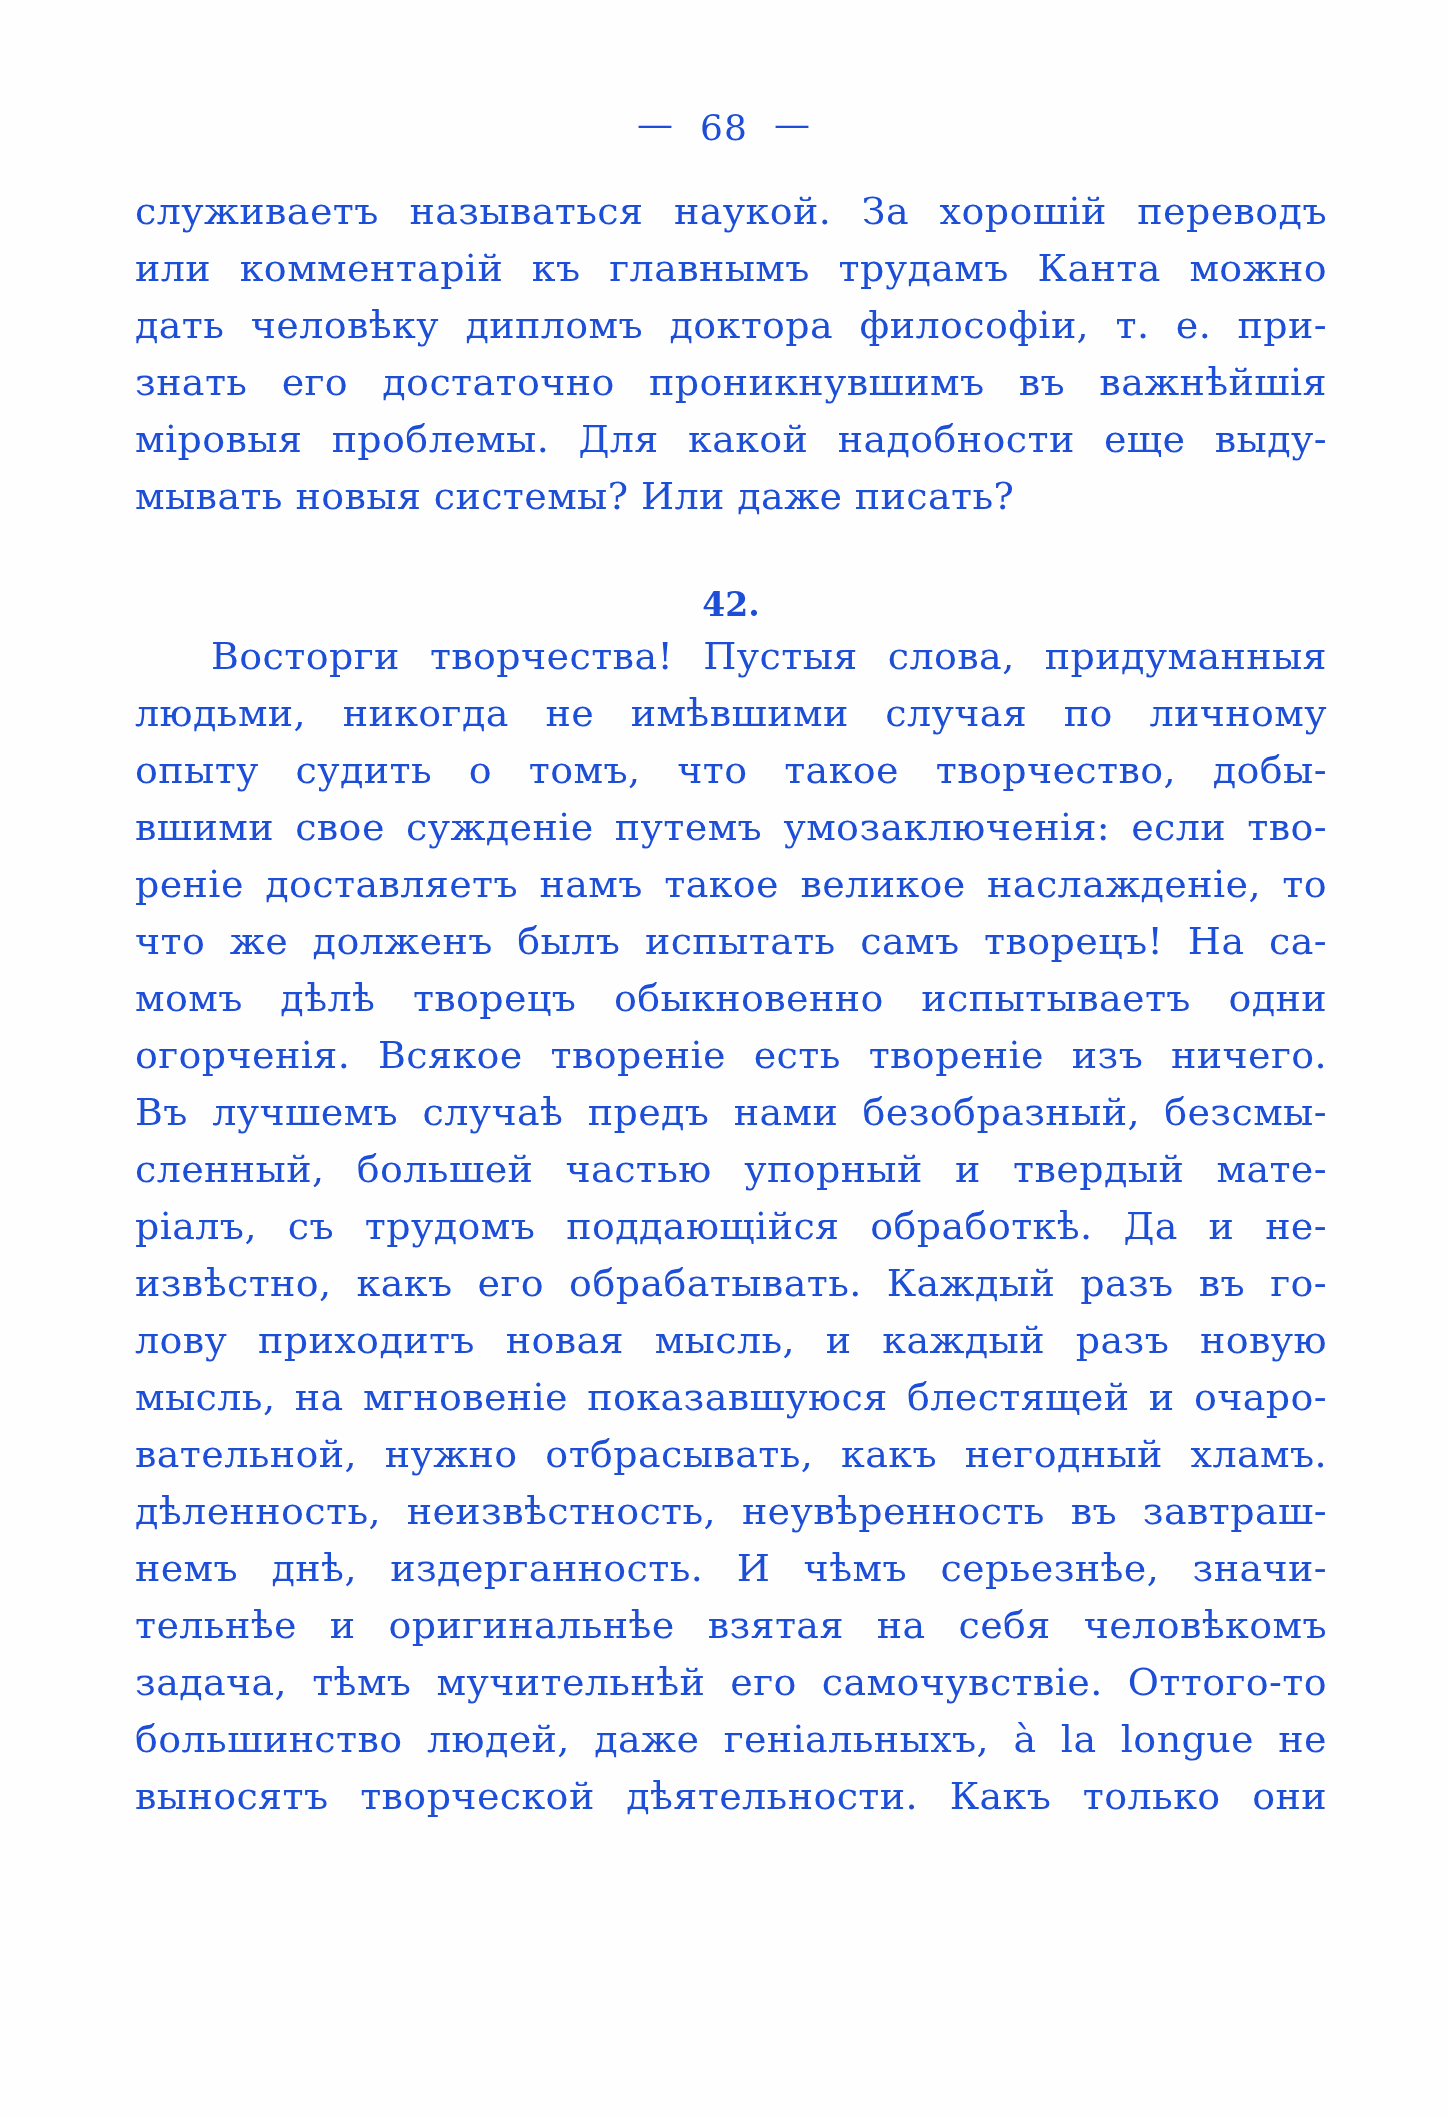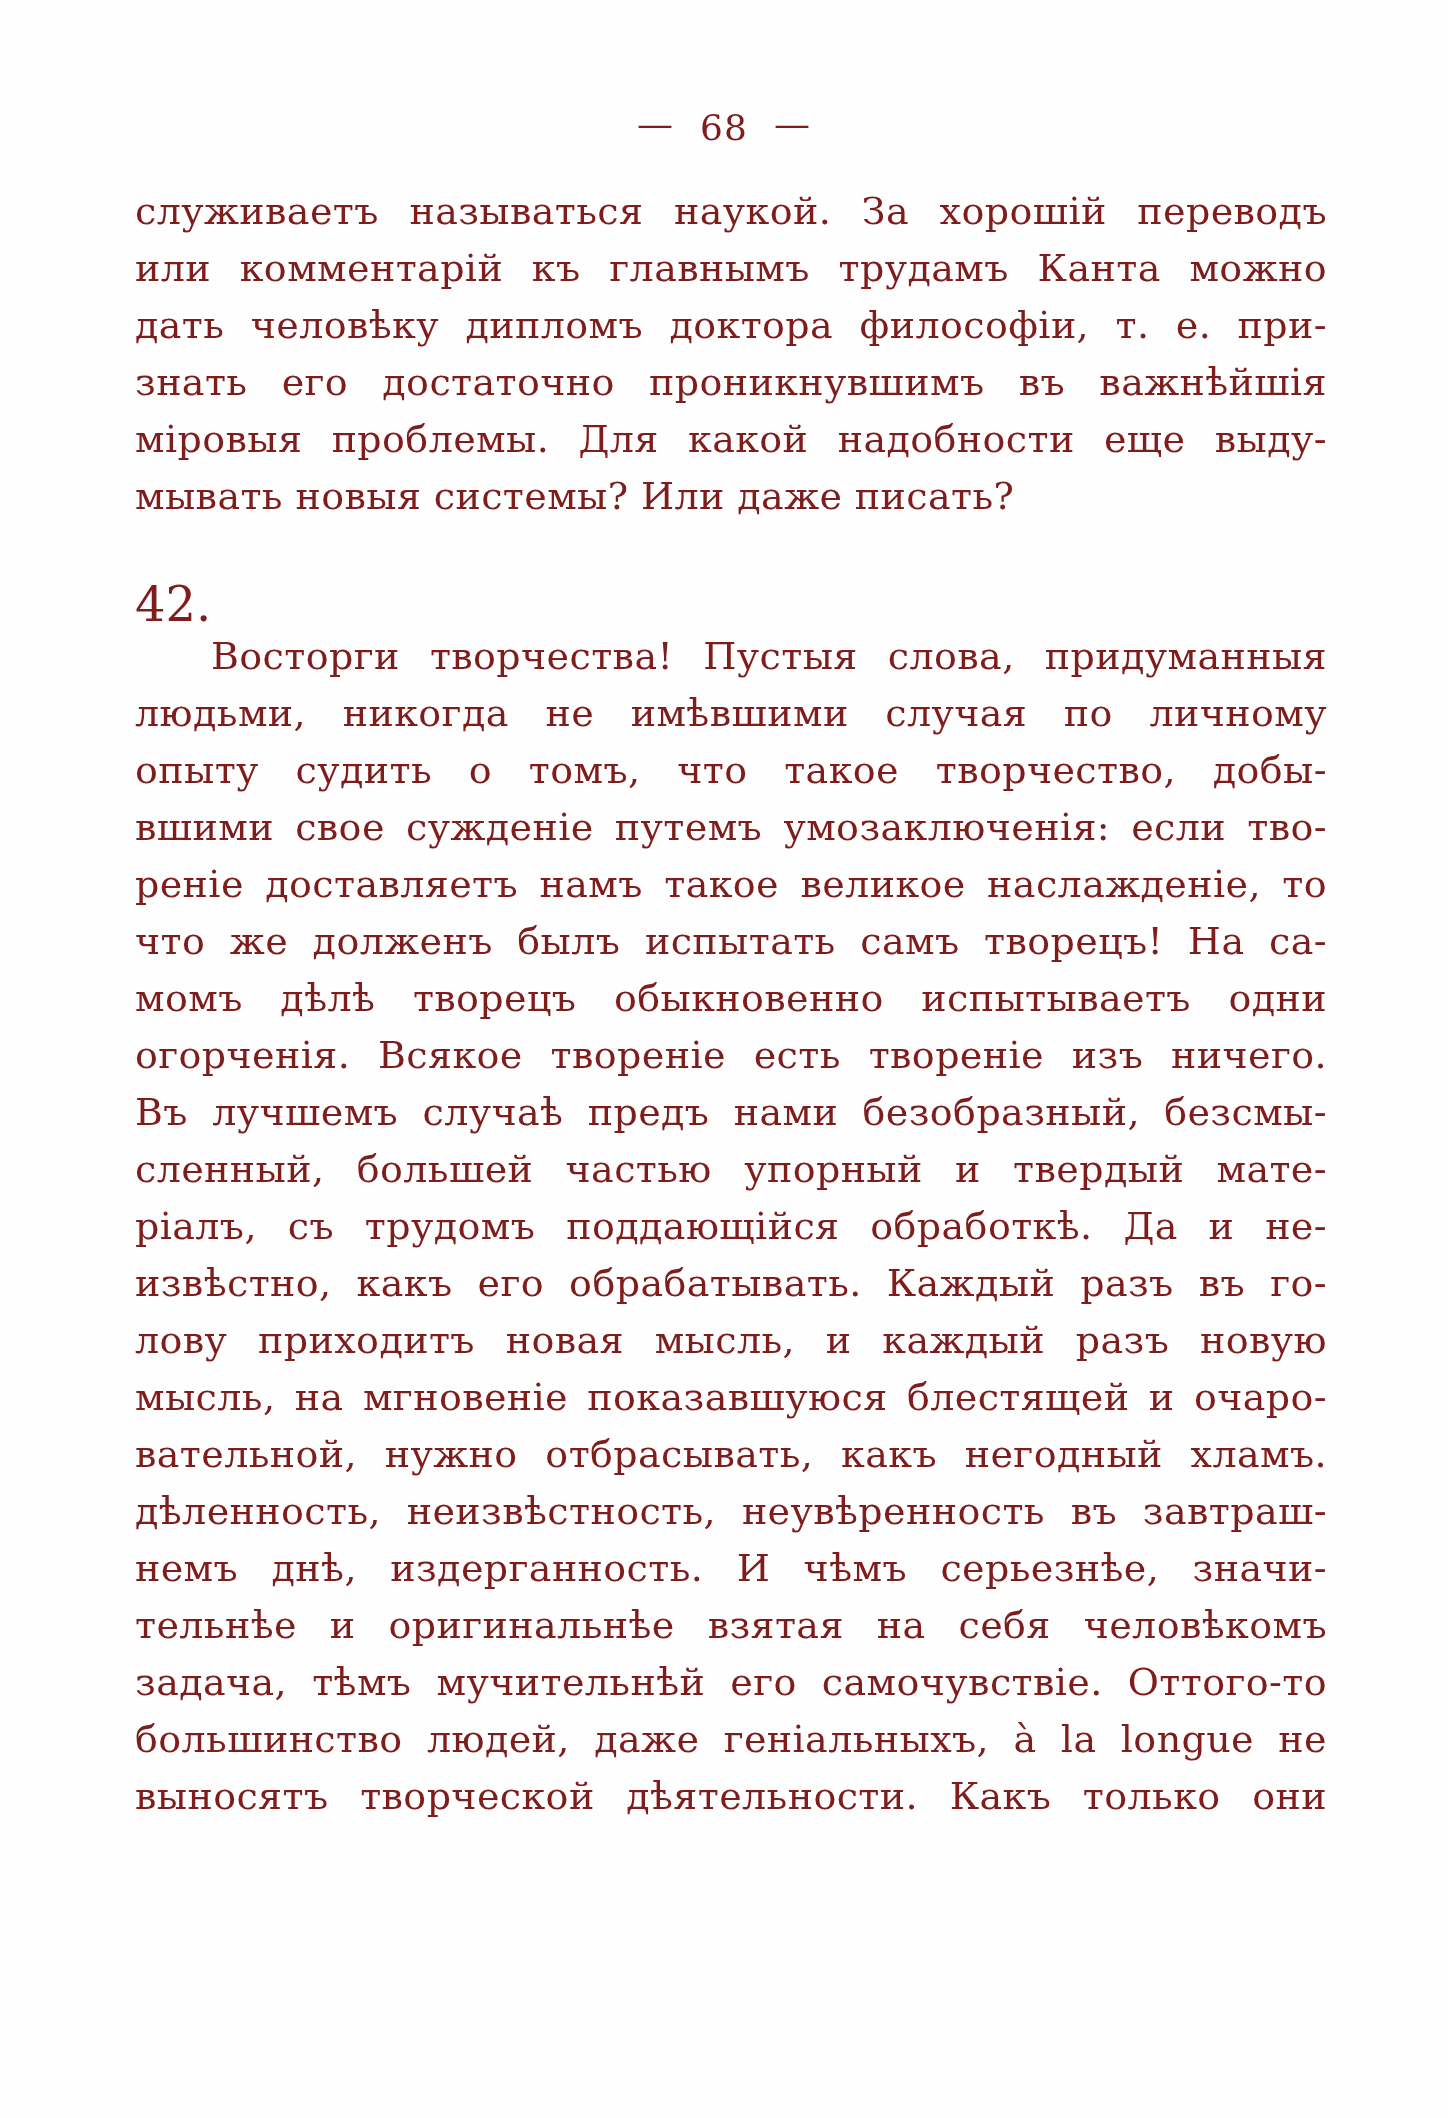--- a/index.html
+++ b/index.html
@@ -6,21 +6,21 @@
     margin: 0;
     padding: 0;
     background: #ffffff;
   }
   .page {
     position: relative;
     width: 1448px;
     height: 2118px;
     background: #fefefe;
     font-family: "DejaVu Serif", "DejaVu Sans", serif;
-    color: #7f1d1d;
+    color: #1d4ed8;
     overflow: hidden;
   }
   .running-head {
     position: absolute;
     top: 108px;
     left: 0;
     width: 1448px;
     text-align: center;
     font-size: 36px;
     line-height: 40px;
@@ -40,23 +40,24 @@
     left: 135px;
     width: 1192px;
   }
   .p1 { top: 183px; }
   .p2 { top: 628px; }
   .section-num {
     position: absolute;
     top: 576px;
     left: 135px;
     width: 1192px;
-    text-align: left;
-    font-size: 48px;
+    text-align: center;
+    font-size: 33px;
     line-height: 57px;
+    font-weight: bold;
   }
   .line {
     height: 57px;
     font-size: 38px;
     line-height: 57px;
     letter-spacing: 0.4px;
     text-align: justify;
     text-align-last: justify;
     white-space: normal;
   }

